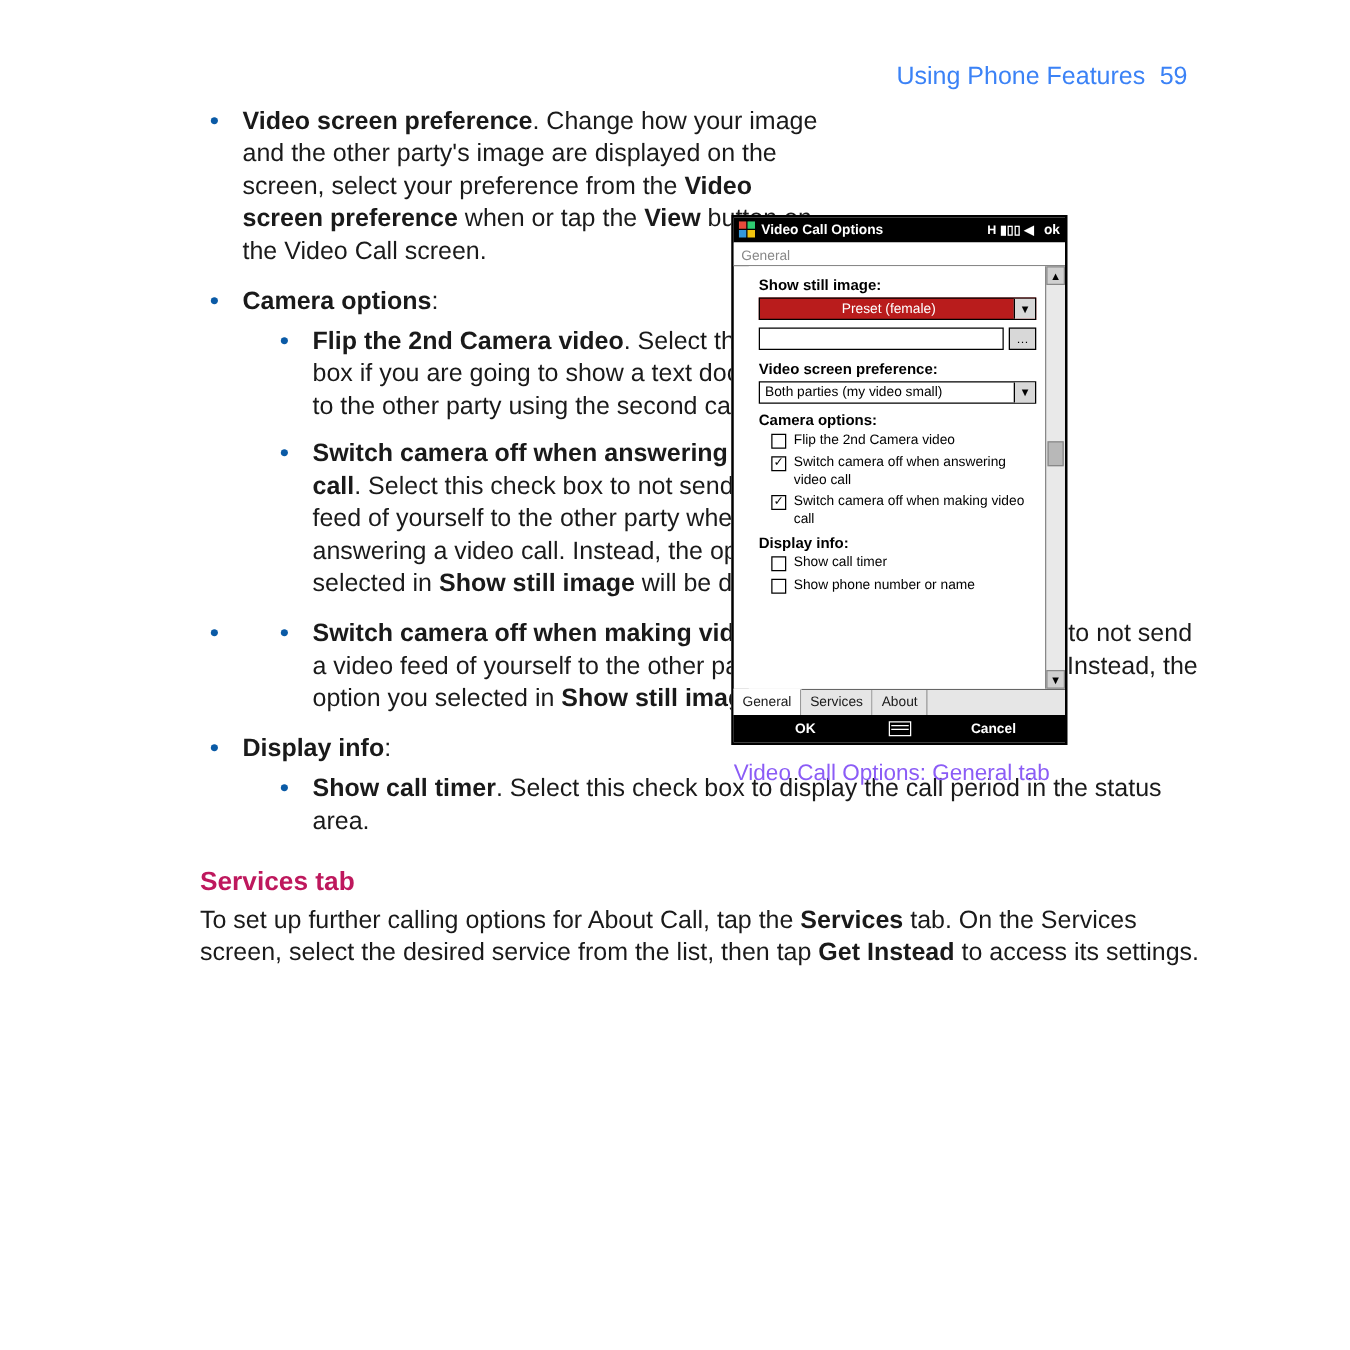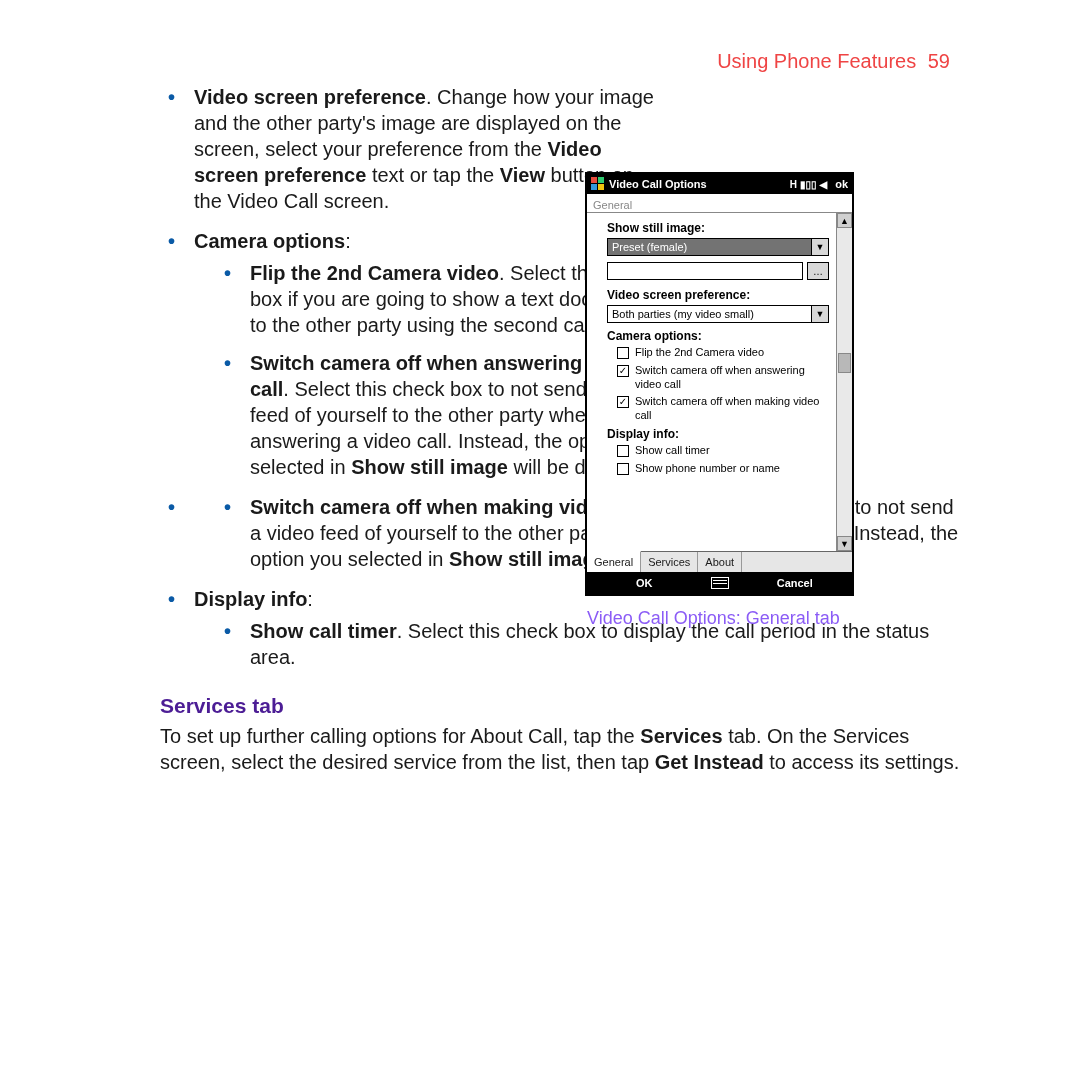--- a/index.html
+++ b/index.html
@@ -16,21 +16,21 @@
     width: 1080px;
     height: 1080px;
     box-sizing: border-box;
     padding: 50px 100px 60px 160px;
   }
   .running-header {
     position: absolute;
     top: 50px;
     right: 130px;
     font-size: 20px;
-    color: #ef4444;
+    color: #3b82f6;
   }
   .running-header .pagenum {
     margin-left: 6px;
   }
   .content {
     position: relative;
     margin-top: 34px;
   }
   .text-col {
     width: 505px;
@@ -75,21 +75,21 @@
     font-size: 20px;
     font-weight: bold;
   }
   .b { font-weight: 700; text-align: center; }
   .wide-col {
     width: 810px;
     font-size: 20px;
     line-height: 1.3;
   }
   .section-heading {
-    color: #4c1d95;
+    color: #be185d;
     font-weight: 700;
     font-size: 21px;
     margin-top: 22px;
     margin-bottom: 4px;
   }
   .services-para {
     font-size: 20px;
     line-height: 1.3;
   }
 
@@ -198,22 +198,23 @@
     height: 18px;
     border: 1px solid #000;
     box-sizing: border-box;
     display: flex;
     align-items: center;
     padding: 0 18px 0 4px;
     font-size: 11px;
     margin-bottom: 6px;
   }
   .dropdown.green {
-    background: #737373;
+    background: #b91c1c;
     color: #fff;
+    justify-content: center;
   }
   .dropdown .dd-btn {
     position: absolute;
     right: 0; top: 0; bottom: 0;
     width: 16px;
     background: #d8d8d8;
     border-left: 1px solid #000;
     display: flex; align-items:center; justify-content:center;
     font-size: 9px;
     color:#000;
@@ -314,21 +315,21 @@
   <div class="running-header">
     <span>Using Phone Features</span>
     <span class="pagenum">59</span>
   </div>
 
   <div class="content">
 
     <div class="text-col">
       <ul class="main-list">
         <li>
-          <span class="b">Video screen preference</span><span>. Change how your image and the other party's image are displayed on the screen, select your preference from the </span><span class="b">Video screen preference</span><span> text or tap the </span><span class="b">View</span><span> button on the Video Call screen.</span>
+          <span class="b">Video screen preference</span><span>. Change how your image and the other party's image are displayed on the screen, select your preference from the </span><span class="b">Video screen preference</span><span> when or tap the </span><span class="b">View</span><span> button on the Video Call screen.</span>
         </li>
         <li>
           <span class="b">Camera options</span><span>:</span>
           <ul class="sub-list">
             <li>
               <span class="b">Flip the 2nd Camera video</span><span>. Select this check box if you are going to show a text document to the other party using the second camera.</span>
             </li>
             <li>
               <span class="b">Switch camera off when answering video call</span><span>. Select this check box to not send a video feed of yourself to the other party when answering a video call. Instead, the option you selected in </span><span class="b">Show still image</span><span> will be displayed.</span>
             </li>

